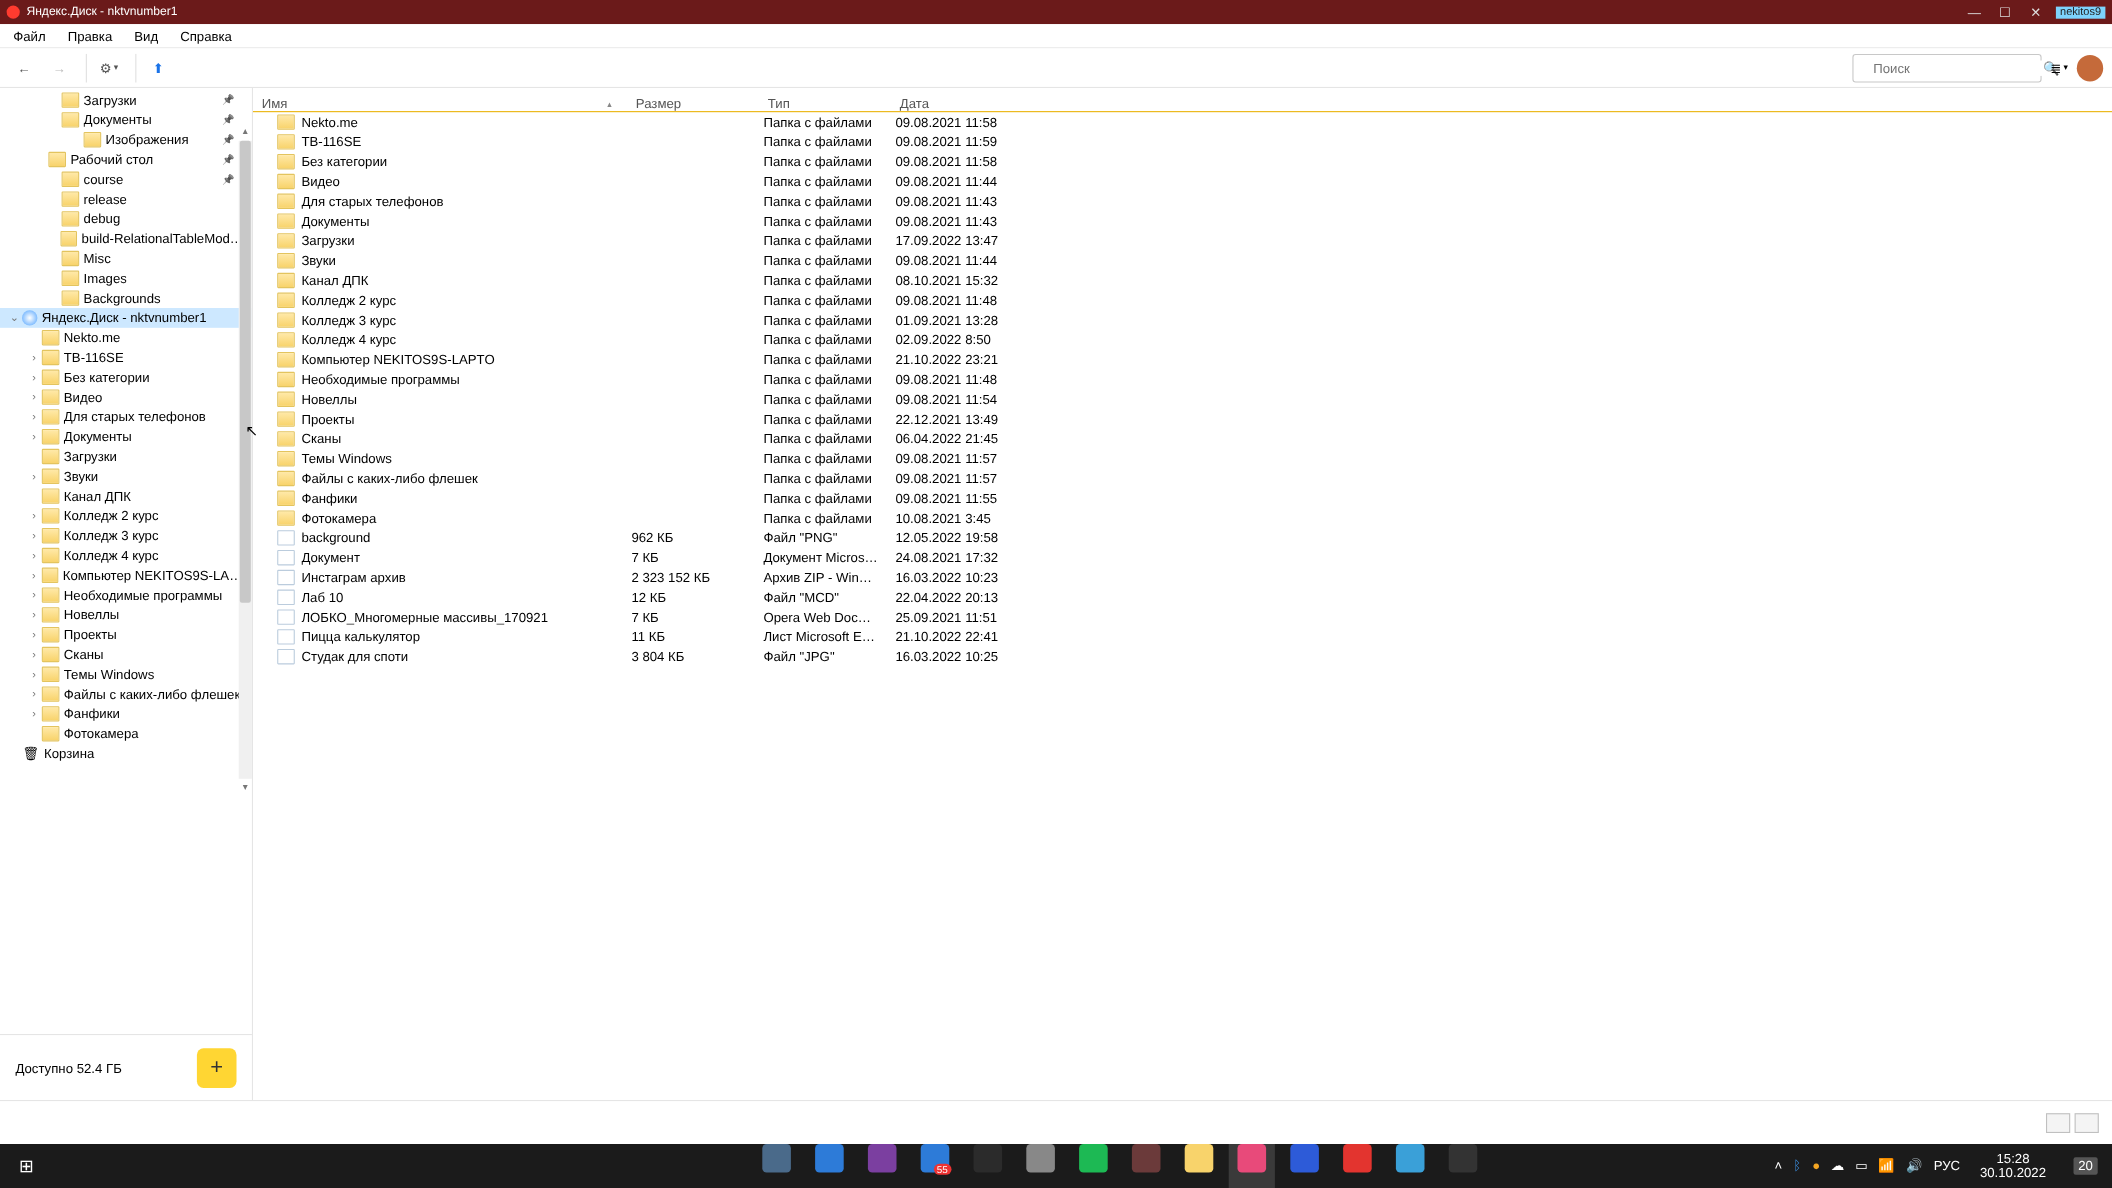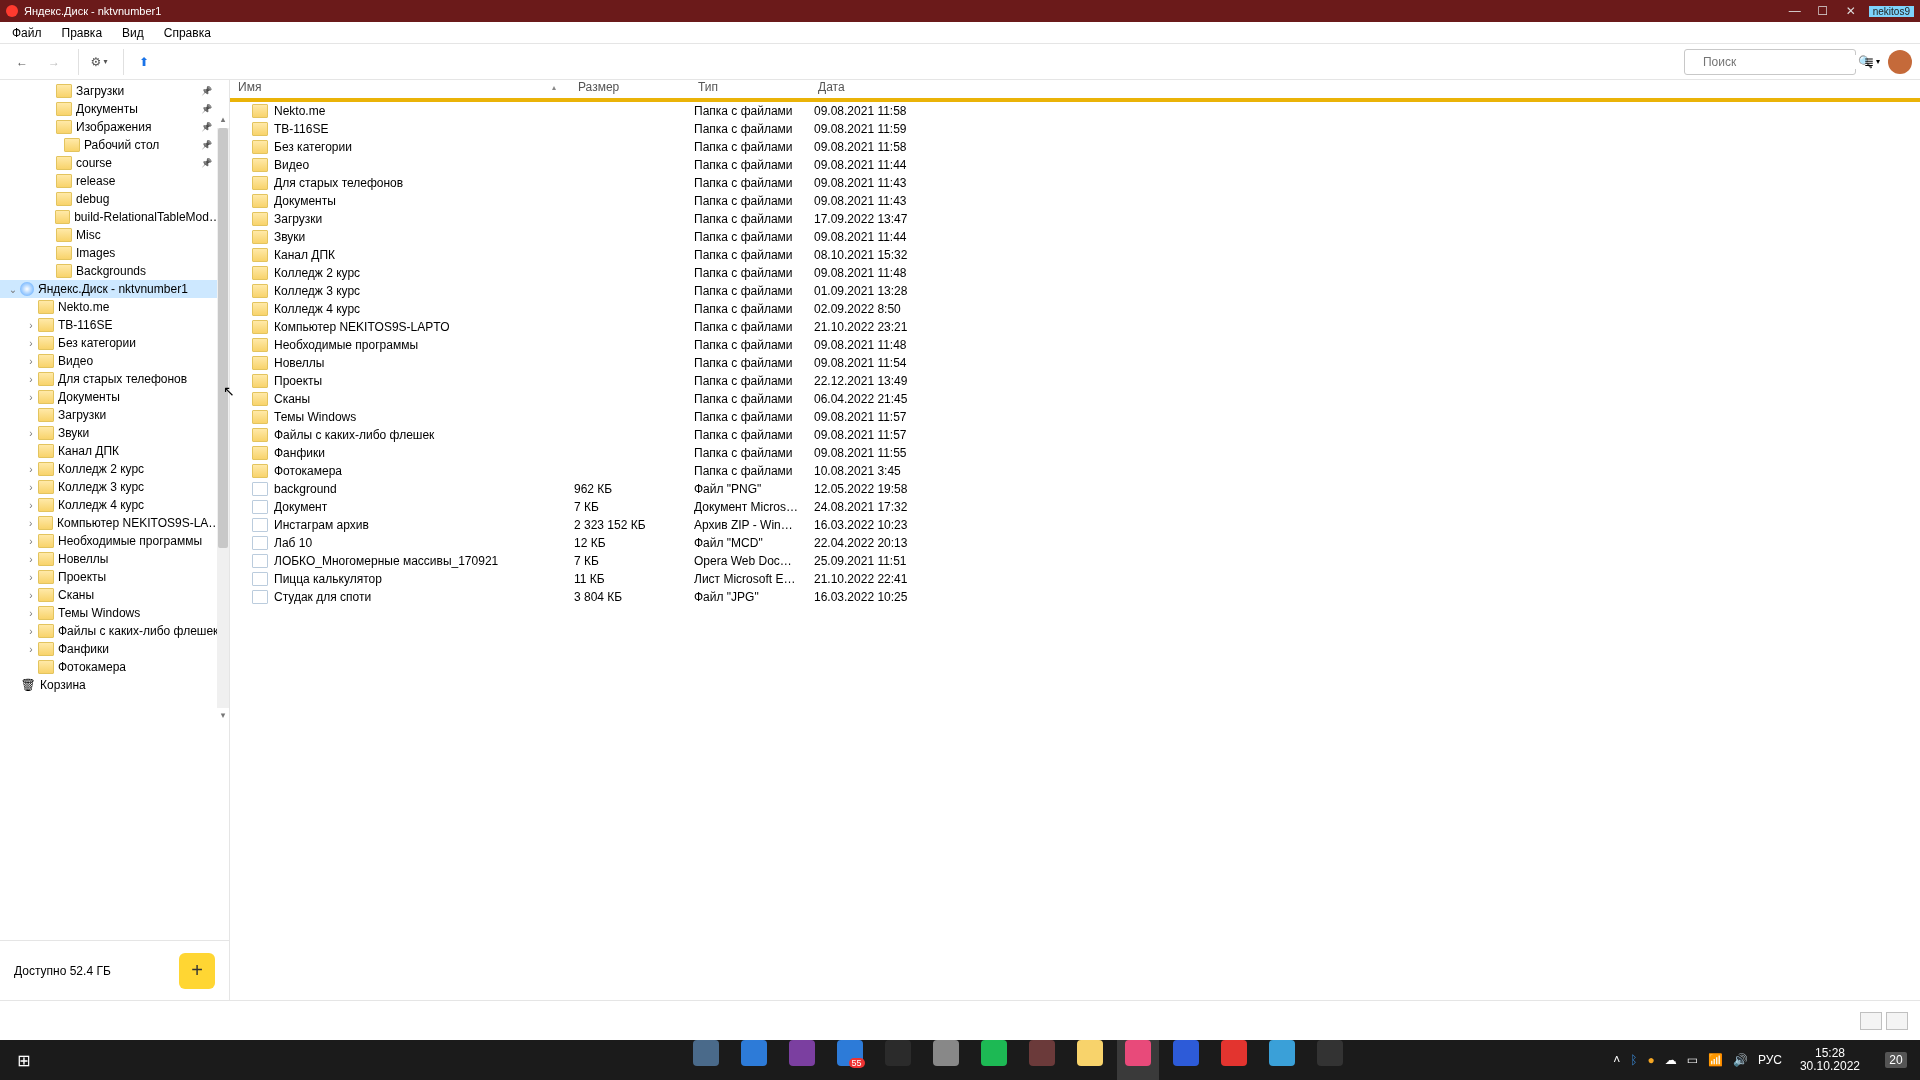--- a/index.html
+++ b/index.html
@@ -45,21 +45,21 @@
 .tree-item .ficon.disk { background: radial-gradient(circle, #fff,#4aa0ff); border-radius:50%; width:14px; height:14px; }
 .tree-item .ficon.trash { filter: grayscale(0.3); }
 .tree-item.pinned::after { content: "📌"; font-size: 9px; color: #bfbfbf; margin-left:auto; margin-right:14px; filter:grayscale(1); }
 .tree-item.selected { background: #cde8ff; }
 .tree-item .lbl { overflow: hidden; text-overflow: ellipsis; }
 .sidebar-footer { height: 60px; border-top: 1px solid #e5e5e5; display: flex; align-items: center; padding: 0 14px; justify-content: space-between; }
 .sidebar-footer .add-btn { width: 36px; height: 36px; background: #ffd633; border-radius: 6px; display:flex; align-items:center; justify-content:center; font-size: 20px; color:#333; }
 
 
 .filepane { flex: 1; display: flex; flex-direction: column; }
-.columns { display: flex; height: 22px; border-bottom: 4px solid #eab308; align-items: flex-start; color: #555; }
+.columns { display: flex; height: 22px; border-bottom: 1px solid #eab308; align-items: flex-end; color: #555; }
 .columns div { padding: 0 8px; }
 .col-name { width: 340px; display:flex; align-items:center; }
 .col-name .sort { margin-left:auto; font-size:8px; color:#888; margin-right:6px; }
 .col-size { width: 120px; }
 .col-type { width: 120px; }
 .col-date { width: 120px; }
 .rows { flex:1; }
 .row { display: flex; height: 18px; align-items: center; }
 .row .rico { width:16px; height:14px; margin: 0 6px 0 22px; display:flex; align-items:center; justify-content:center; }
 .row .rico.folder { background: linear-gradient(#ffe9a8,#f8d36b); border:1px solid #e3c45e; border-radius:1px; }
@@ -132,26 +132,26 @@
           <div class="tree-item pinned" style="padding-left: 42px;">
             <span class="twisty"></span>
             <span class="ficon folder"></span>
             <span class="lbl">Загрузки</span>
           </div>
           <div class="tree-item pinned" style="padding-left: 42px;">
             <span class="twisty"></span>
             <span class="ficon folder"></span>
             <span class="lbl">Документы</span>
           </div>
-          <div class="tree-item pinned" style="padding-left: 42px;">
+          <div class="tree-item pinned" style="padding-left: 62px;">
             <span class="twisty"></span>
             <span class="ficon folder"></span>
             <span class="lbl">Изображения</span>
           </div>
-          <div class="tree-item pinned" style="padding-left: 50px;">
+          <div class="tree-item pinned" style="padding-left: 30px;">
             <span class="twisty"></span>
             <span class="ficon folder"></span>
             <span class="lbl">Рабочий стол</span>
           </div>
           <div class="tree-item pinned" style="padding-left: 42px;">
             <span class="twisty"></span>
             <span class="ficon folder"></span>
             <span class="lbl">course</span>
           </div>
           <div class="tree-item" style="padding-left: 42px;">

